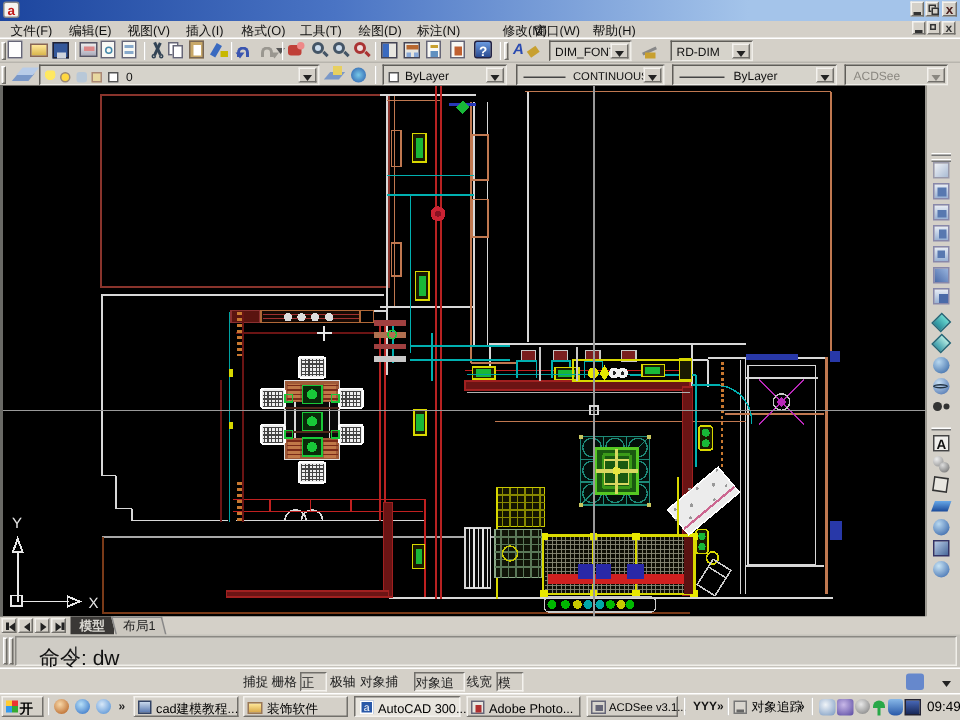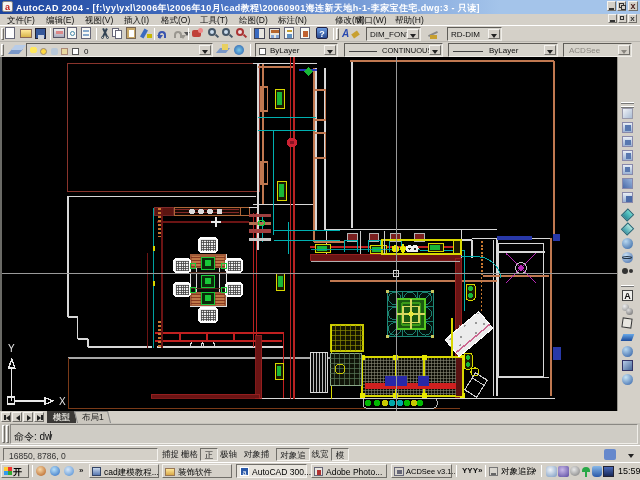--- a/index.html
+++ b/index.html
@@ -5,28 +5,27 @@
 body{font-family:"Liberation Sans",sans-serif;background:#d4d0c8;position:relative}
 .abs{position:absolute}
 .ras{border:1px solid;border-color:#f4f2ee #716f6a #716f6a #f4f2ee}
 .sun{border:1px solid;border-color:#716f6a #f4f2ee #f4f2ee #716f6a}
 .ico{position:absolute;width:13px;height:13px}
 .sep{position:absolute;width:1px;background:#8a8883;border-right:1px solid #fff}
 .grip{position:absolute;width:3px;border:1px solid;border-color:#fff #6e6c67 #6e6c67 #fff}
 .cb{position:absolute;height:14px;background:#d6d3cb;border:1px solid;border-color:#5f5d58 #f0eee9 #f0eee9 #5f5d58;font-size:8px;color:#111}
 .cbarr{position:absolute;right:1px;top:1px;bottom:1px;width:12px;background:#d4d0c8;border:1px solid;border-color:#f4f2ee #716f6a #716f6a #f4f2ee}
 .tri{position:absolute;width:0;height:0;border-left:3px solid transparent;border-right:3px solid transparent;border-top:4px solid #222}
-.sbtn{position:absolute;top:2px;height:13px;font-size:8.5px;color:#222;text-align:center;line-height:13px}
+.sbtn{position:absolute;top:2px;height:13px;font-size:8.5px;color:#222;text-align:left;line-height:13px}
 .press{border:1px solid;border-color:#716f6a #f4f2ee #f4f2ee #716f6a}
 </style></head>
 <body>
 
 <div class="abs" style="left:0;top:0;width:640px;height:14px;background:linear-gradient(90deg,#1c459e 0%,#4a74c4 35%,#a4c4ea 78%)">
   <div class="abs" style="left:2px;top:1px;width:11px;height:11px;background:#f5f4f0;border:1px solid #888;border-radius:2px;color:#c01a1a;font-weight:bold;font-size:9px;line-height:10px;text-align:center">a</div>
-  <div class="abs" style="left:16px;top:2px;color:#fff;font-size:9px;font-weight:bold;white-space:nowrap;letter-spacing:0.4px">AutoCAD 2004 - [f:\yy\yxl\2006年\2006年10月\cad教程\20060901海连新天地h-1-李家宝住宅.dwg:3 - 只读]</div>
   <div class="abs ras" style="left:607px;top:1px;width:9px;height:10px;background:#d4d0c8">
       <div class="abs" style="left:1px;top:6px;width:5px;height:2px;background:#333"></div>
     </div>
   <div class="abs ras" style="left:617px;top:1px;width:9px;height:10px;background:#d4d0c8">
       <div class="abs" style="left:1px;top:1px;width:5px;height:5px;border:1px solid #333"></div>
       <div class="abs" style="left:3px;top:3px;width:5px;height:5px;border:1px solid #333;background:#d4d0c8"></div>
     </div>
   <div class="abs ras" style="left:628px;top:1px;width:10px;height:10px;background:#d4d0c8;color:#4a2020;font-size:9px;font-weight:bold;line-height:9px;text-align:center">x</div>
 </div>
 
@@ -628,28 +627,25 @@
     </div>
   <div class="abs" style="left:47px;top:0px;width:29px;height:12px;background:#3a3836;color:#d8d6d0;font-size:8.5px;font-weight:bold;text-align:center;line-height:12px">模型</div>
   <div class="abs" style="left:77px;top:0px;width:34px;height:12px;background:#cbc7bf;border:1px solid #888;border-bottom:none;transform:skewX(14deg);transform-origin:bottom left"></div>
   <div class="abs" style="left:82px;top:1px;color:#222;font-size:8.5px">布局1</div>
 </div>
 
 <div class="abs" style="left:0;top:423px;width:640px;height:22px;background:#c6c3bc">
   <div class="grip" style="left:2px;top:2px;height:18px"></div>
   <div class="grip" style="left:6px;top:2px;height:18px"></div>
   <div class="abs" style="left:10px;top:1px;right:2px;height:20px;background:#cfccc5;border:1px solid;border-color:#8a8883 #f0eee9 #f0eee9 #8a8883"></div>
-  <div class="abs" style="left:14px;top:7px;font-size:10px;color:#111">命令: dw</div>
+  <div class="abs" style="left:26px;top:7px;font-size:14px;color:#111">命令: dw</div>
   <div class="abs" style="left:50px;top:8px;width:1px;height:9px;background:#333"></div>
 </div>
 
 <div class="abs" style="left:0;top:445px;width:640px;height:17px;background:#d4d0c8;border-top:1px solid #fff" id="status">
-  <div class="abs sun" style="left:3px;top:2px;width:155px;height:13px;background:#d4d0c8">
-      <span style="position:absolute;left:5px;top:2px;font-size:8.5px;color:#333">16850, 8786, 0</span>
-    </div>
   <span class="sbtn" style="left:162px;width:17px">捕捉</span>
   <span class="sbtn" style="left:181px;width:17px">栅格</span>
   <span class="sbtn press" style="left:200px;width:18px">正交</span>
   <span class="sbtn" style="left:220px;width:17px">极轴</span>
   <span class="sbtn" style="left:240px;width:33px">对象捕捉</span>
   <span class="sbtn press" style="left:276px;width:34px">对象追踪</span>
   <span class="sbtn" style="left:311px;width:18px">线宽</span>
   <span class="sbtn press" style="left:331px;width:18px">模型</span>
   <div class="abs" style="left:604px;top:3px;width:12px;height:11px;background:#6688cc;border-radius:2px"></div>
   <div class="tri" style="left:628px;top:8px"></div>
@@ -701,14 +697,14 @@
   <div class="sep" style="left:541px;top:2px;height:12px"></div>
   <div class="abs" style="left:546px;top:3px;width:11px;height:11px;background:radial-gradient(circle at 40% 35%,#f0f4f8,#7898c0);border-radius:3px"></div>
   <div class="abs" style="left:558px;top:3px;width:11px;height:11px;background:radial-gradient(circle at 40% 35%,#c8b8e8,#5848a0);border-radius:2px"></div>
   <div class="abs" style="left:570px;top:3px;width:10px;height:10px;background:radial-gradient(circle at 40% 35%,#e8e8e8,#787878);border-radius:50%"></div>
   <div class="abs" style="left:581px;top:3px;width:11px;height:11px">
       <div style="position:absolute;left:1px;top:1px;width:8px;height:5px;background:#28a848;border-radius:5px 5px 0 0"></div>
       <div style="position:absolute;left:4px;top:5px;width:2px;height:6px;background:#28a848"></div>
     </div>
   <div class="abs" style="left:592px;top:3px;width:10px;height:11px;background:linear-gradient(#88b8e8,#2858a8);border-radius:2px 2px 4px 4px"></div>
   <div class="abs" style="left:603px;top:3px;width:11px;height:11px;background:linear-gradient(#4868b8,#182858);border:1px solid #223"></div>
-  <span class="abs" style="left:618px;top:3px;font-size:9px;color:#000">15:59</span>
+  <span class="abs" style="left:618px;top:3px;font-size:9px;color:#000">09:49</span>
 </div>
 
 </body></html>

